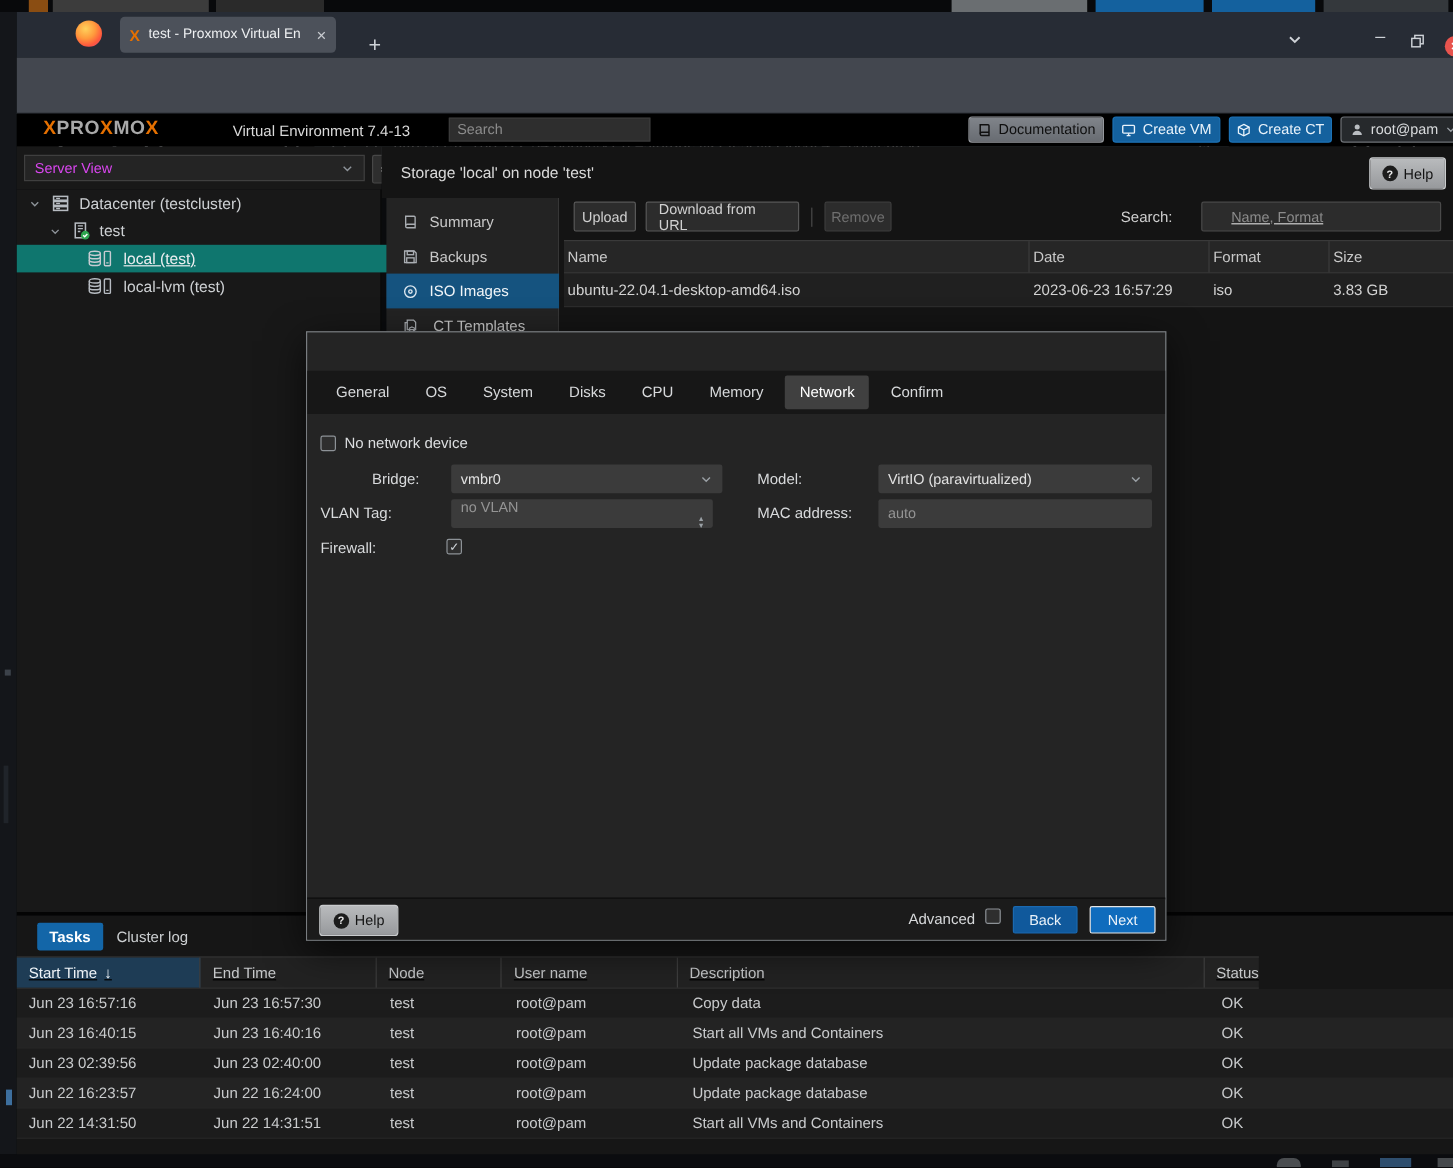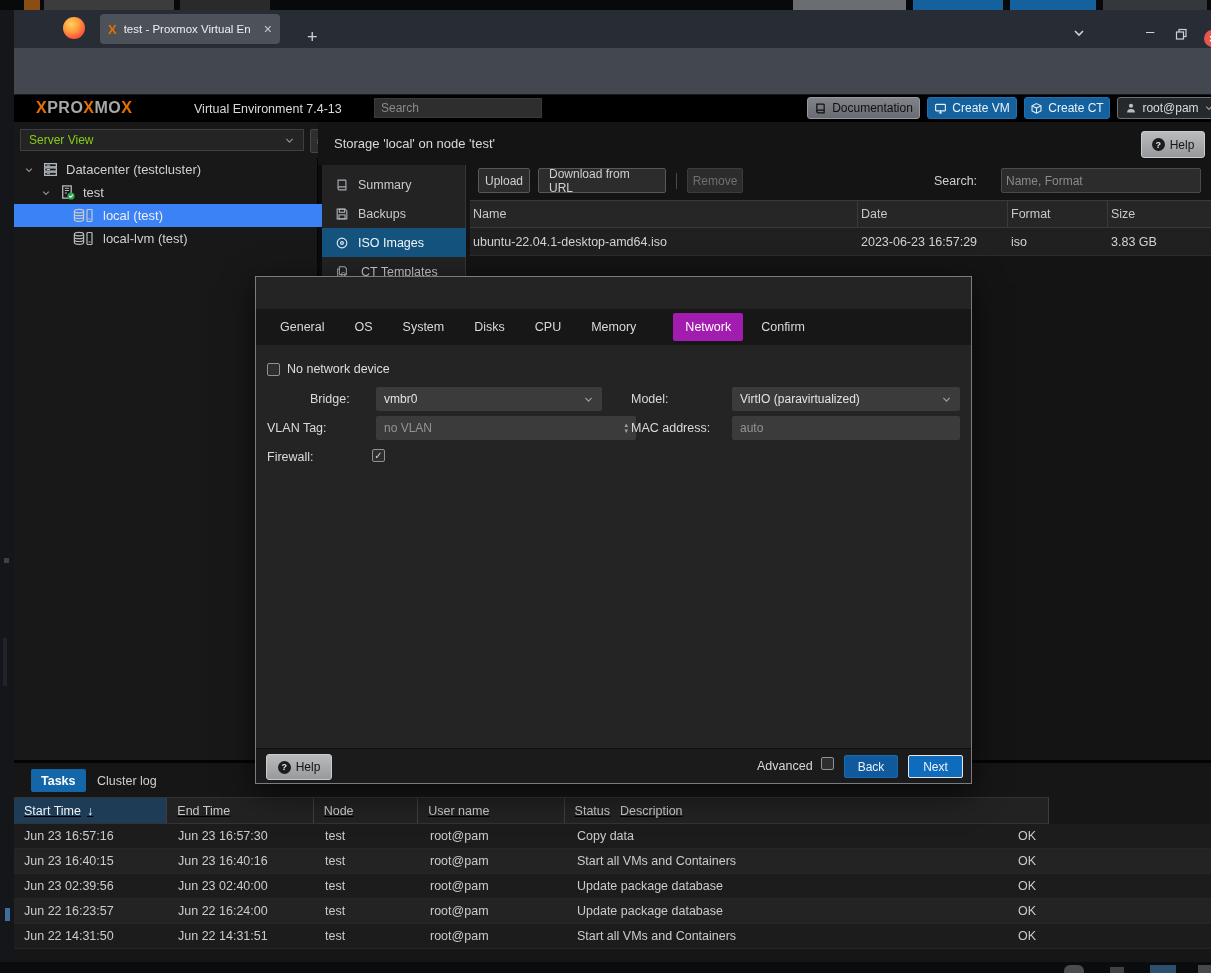--- a/index.html
+++ b/index.html
@@ -41,73 +41,73 @@
     color:#d0d0d0;font-size:12px;padding:0 6px;box-sizing:border-box;outline:none;}
   .pve-search::placeholder{color:#8b8b8b;}
   .hbtn{position:absolute;top:2px;height:22px;border-radius:3px;font-size:12px;display:flex;align-items:center;
     justify-content:center;gap:5px;box-sizing:border-box;}
   .hbtn-gray{background:linear-gradient(#80848a,#686c72);border:1px solid #95989d;color:#0f0f0f;}
   .hbtn-blue{background:#14619e;border:1px solid #1c71b4;color:#e9f3fb;}
   .hbtn-dark{background:#26292c;border:1px solid #6d7176;color:#d9dbdd;}
 
   
   .side-head{left:14px;top:122px;width:304px;height:36px;background:#181818;}
-  .combo{position:absolute;background:#242424;border:1px solid #3f3f3f;color:#84cc16;font-size:12px;
+  .combo{position:absolute;background:#242424;border:1px solid #3f3f3f;color:#d946ef;font-size:12px;
     display:flex;align-items:center;padding:0 8px;box-sizing:border-box;justify-content:space-between;}
   .gearbtn{position:absolute;left:296px;top:7px;width:22px;height:22px;background:#2e2e2e;border:1px solid #474747;
     color:#b9b9b9;font-size:13px;display:flex;align-items:center;justify-content:center;border-radius:2px;}
   .content-titlebar{left:318px;top:122px;width:893px;height:43px;background:#141414;}
   .content-title{position:absolute;left:16px;top:14px;color:#d9d9d9;font-size:13px;}
   .helpbtn{position:absolute;border-radius:3px;background:linear-gradient(#b9bbbd,#97999c);border:1px solid #c9cbcd;
     color:#141414;font-size:12px;display:flex;align-items:center;justify-content:center;gap:5px;}
   .qcirc{width:13px;height:13px;border-radius:50%;background:#1c1c1c;color:#e8e8e8;font-size:9px;font-weight:bold;
     display:flex;align-items:center;justify-content:center;}
 
   
   .tree{left:14px;top:158px;width:304px;height:602px;background:#181818;border-right:1px solid #060606;box-sizing:border-box;}
   .trow{position:absolute;left:0;width:304px;height:23px;display:flex;align-items:center;color:#cdd0d3;font-size:13px;gap:5px;}
-  .trow.sel{background:#3b82f6;color:#eceef0;}
+  .trow.sel{background:#0f766e;color:#eceef0;text-decoration:underline;}
   .ticon{display:inline-flex;width:22px;justify-content:center;flex:none;}
   .tchev{width:10px;flex:none;color:#8e949a;display:inline-flex;}
 
   
   .cnav{left:322px;top:165px;width:144px;height:595px;background:#232323;border-right:1px solid #363636;box-sizing:border-box;}
   .cnav-item{position:absolute;left:0;width:144px;height:29px;display:flex;align-items:center;gap:9px;
     padding-left:13px;box-sizing:border-box;color:#c9c9c9;font-size:12.5px;}
   .cnav-item.sel{background:#15537f;color:#f2f6f9;}
   .cnav-item .nicon{color:#a9adb2;display:inline-flex;}
   .cnav-item.sel .nicon{color:#dfe9f1;}
 
   .cbody{left:466px;top:165px;width:745px;height:595px;background:#141414;}
   .btn-dark{position:absolute;top:3px;height:25px;background:#2c2c2c;border:1px solid #585858;border-radius:2px;
     color:#d0d0d0;font-size:12px;display:flex;align-items:center;justify-content:center;padding:0 10px;box-sizing:border-box;}
   .btn-dark.disabled{color:#6f6f6f;border-color:#3c3c3c;}
   .vdiv{position:absolute;top:8px;width:1px;height:16px;background:#4a4a4a;}
   .srch-label{position:absolute;top:9px;color:#cfcfcf;font-size:12.5px;}
   .srch-input{position:absolute;top:3px;width:200px;height:25px;background:#2c2c2c;border:1px solid #4a4a4a;border-radius:2px;
-    color:#d0d0d0;font-size:12px;padding:0 4px;box-sizing:border-box;outline:none;}
+    color:#d0d0d0;font-size:12px;padding:0 24px;box-sizing:border-box;outline:none;text-decoration:underline;}
   .srch-input::placeholder{color:#8b8b8b;}
   .itable-head{position:absolute;left:4px;top:35px;width:741px;height:28px;background:#262626;border-top:1px solid #3a3a3a;
     border-bottom:1px solid #3a3a3a;box-sizing:border-box;display:flex;}
   .itable-row{position:absolute;left:4px;top:63px;width:741px;height:28px;background:#202020;border-bottom:1px solid #2c2c2c;
     box-sizing:border-box;display:flex;color:#d3d3d3;}
   .icell{padding-left:3px;font-size:12.5px;display:flex;align-items:center;box-sizing:border-box;}
   .ihcell{color:#c9c9c9;border-right:1px solid #3a3a3a;}
   .i-name{width:388px;} .i-date{width:150px;} .i-fmt{width:100px;} .i-size{flex:1;border-right:none;}
 
   
   .dialog{left:255px;top:276px;width:717px;height:508px;background:#242424;border:1px solid #797d81;
     box-shadow:0 8px 30px rgba(0,0,0,.65);box-sizing:border-box;z-index:20;}
   .dlg-head{position:absolute;left:0;top:0;width:100%;height:32px;background:#171717;box-sizing:border-box;}
   .dlg-title{position:absolute;left:12px;top:8px;color:#2d9fe0;font-size:13.5px;}
   .dlg-close{position:absolute;right:11px;top:7px;width:17px;height:17px;color:#2d9fe0;}
   .dlg-tabs{position:absolute;left:0;top:32px;width:100%;height:36px;background:#171717;display:flex;align-items:center;
     gap:6px;padding-left:12px;box-sizing:border-box;}
   .dtab{padding:7px 12px;color:#d7d9db;font-size:12.5px;border-radius:2px;}
-  .dtab.sel{background:#a21caf;color:#fff;margin-left:19px;}
+  .dtab.sel{background:#404040;color:#fff;}
   .dlg-body{position:absolute;left:0;top:68px;width:100%;height:405px;background:#242424;}
   .dlg-foot{position:absolute;left:0;bottom:0;width:100%;height:35px;background:#1b1b1b;border-top:1px solid #0e0e0e;box-sizing:border-box;}
   .flabel{position:absolute;color:#d8dadc;font-size:12.5px;}
   .field{position:absolute;height:24px;background:#3b3b3b;border-radius:2px;box-sizing:border-box;display:flex;align-items:center;
     padding:0 8px;font-size:12px;color:#e2e2e2;}
   .field input{background:transparent;border:none;outline:none;color:#e2e2e2;font-size:12px;width:100%;padding:0;}
   .field input::placeholder{color:#949494;}
   .field .chev{margin-left:auto;color:#9aa0a5;display:inline-flex;}
   .spin{margin-left:auto;display:flex;flex-direction:column;color:#9aa0a5;font-size:7px;line-height:6px;}
   .cb{width:13px;height:13px;border:1px solid #8d9297;background:#2e2e2e;border-radius:2px;box-sizing:border-box;
@@ -443,22 +443,22 @@
         </div>
     </div>
     <div class="thead">
       <span class="thcell sorted c0">
           <span>Start Time</span>
           <span>↓</span>
         </span>
       <span class="thcell c1">End Time</span>
       <span class="thcell c2">Node</span>
       <span class="thcell c3">User name</span>
+      <span class="thcell c4">Description</span>
       <span class="thcell c5">Status</span>
-      <span class="thcell c4">Description</span>
     </div>
     <div class="trowt rodd" style="top:61px;">
       <span class="tcell c0">Jun 23 16:57:16</span>
         <span class="tcell c1">Jun 23 16:57:30</span>
         <span class="tcell c2">test</span>
         <span class="tcell c3">root@pam</span>
         <span class="tcell c4">Copy data</span>
         <span class="tcell c5">OK</span>
     </div>
     <div class="trowt reven" style="top:86px;">
@@ -523,21 +523,21 @@
       <span class="flabel" style="left:375px;top:47px;">Model:</span>
       <div class="field" style="left:476px;top:42px;width:228px;">
         <span>VirtIO (paravirtualized)</span>
         <span class="chev">
             <svg width="11" height="11" viewBox="0 0 14 14" fill="none" stroke="currentColor" stroke-width="1.5">
               <path d="M3 5 L7 9 L11 5"></path>
             </svg>
           </span>
       </div>
       <span class="flabel" style="left:11px;top:76px;">VLAN Tag:</span>
-      <div class="field" style="left:120px;top:71px;width:260px;">
+      <div class="field" style="left:120px;top:71px;width:218px;flex-direction:column;">
         <input placeholder="no VLAN" style="">
         <span class="spin">
             <span>▴</span>
             <span>▾</span>
           </span>
       </div>
       <span class="flabel" style="left:375px;top:76px;">MAC address:</span>
       <div class="field" style="left:476px;top:71px;width:228px;">
         <input placeholder="auto" style="">
       </div>

